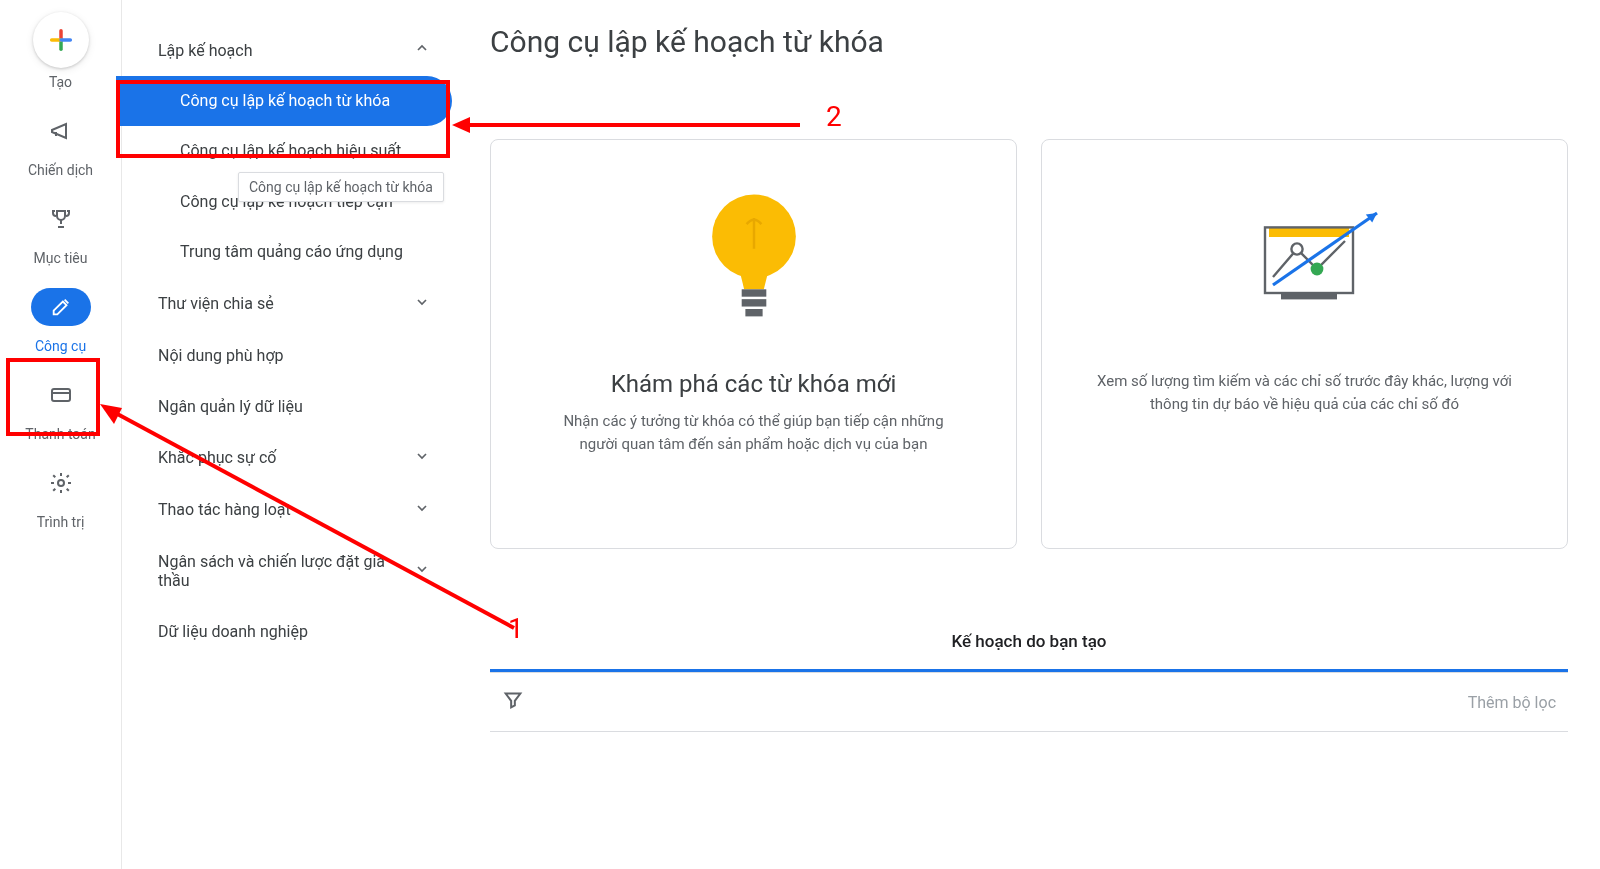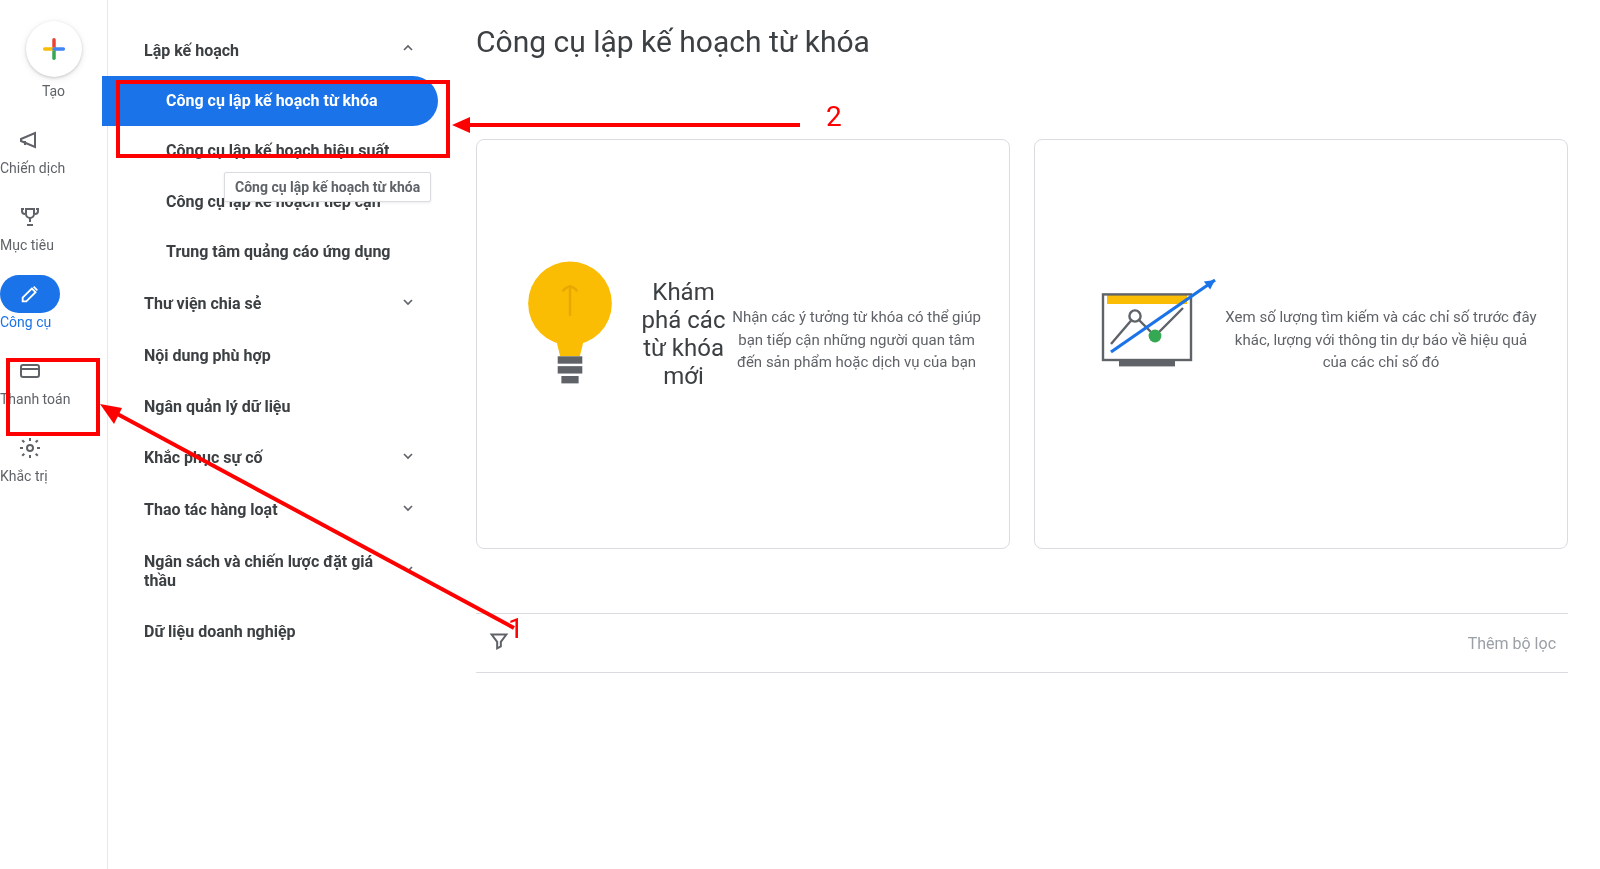--- a/index.html
+++ b/index.html
@@ -9,54 +9,53 @@
     color: #3c4043;
     width: 1600px;
     height: 869px;
     overflow: hidden;
     position: relative;
   }
   .app { display: flex; height: 100%; }
 
   
   .rail {
-    width: 108px;
+    width: 122px;
     border-right: 1px solid #e8e8e8;
     display: flex;
     flex-direction: column;
     align-items: center;
-    padding-top: 21px;
+    padding-top: 12px;
     gap: 22px;
   }
   .rail .create {
     width: 56px; height: 56px;
     border-radius: 50%;
     background: #fff;
     box-shadow: 0 1px 3px rgba(0,0,0,0.18), 0 2px 8px rgba(0,0,0,0.08);
     display: flex; align-items: center; justify-content: center;
     cursor: pointer;
   }
   .rail .item {
-    display: flex; flex-direction: column; align-items: flex-start;
-    gap: 1px; cursor: pointer; width: 100%;
+    display: flex; flex-direction: column; align-items: center;
+    gap: 12px; cursor: pointer; width: 100%;
     font-size: 14px; color: #5f6368;
   }
   .rail .item .pill {
     width: 60px; height: 38px; border-radius: 20px;
     display:flex; align-items:center; justify-content:center;
   }
   .rail .item.active .pill { background:#1a73e8; }
   .rail .item.active { color:#1a73e8; }
 
   
   .side {
     width: 336px;
     padding-top: 24px;
     position: relative;
-    font-weight: bold;
   }
   .side .group-header, .side .link {
     display:flex; align-items:center;
     padding: 16px 24px 16px 36px;
     font-size: 16px;
     color:#3c4043;
     cursor:pointer;
     justify-content: space-between;
   }
   .side .group-header span.label { flex:1; }
@@ -97,21 +96,21 @@
   .main h1 { font-size: 30px; font-weight:400; color:#3c4043; margin-bottom: 80px; }
   .cards { display:flex; gap:24px; }
   .card {
     flex:1;
     border:1px solid #dadce0;
     border-radius:8px;
     padding: 36px 28px 44px;
     text-align:center;
     min-height: 410px;
     cursor:pointer;
-    display:flex; flex-direction:row; align-items:center;
+    display:flex; flex-direction:column; align-items:center;
   }
   .card .illus { width:160px; height:170px; margin-bottom: 24px; display:flex; align-items:center; justify-content:center; }
   .card h2 { font-size:24px; font-weight:400; color:#3c4043; margin-bottom:12px; }
   .card p { font-size:15px; color:#5f6368; line-height:1.5; max-width: 420px; }
 
   
   .tabs { display:flex; margin-top: 64px; border-bottom:1px solid #dadce0; }
   .tab {
     flex:1; text-align:center;
     padding: 18px 12px;
@@ -196,21 +195,21 @@
       <span>Thanh toán</span>
     </div>
 
     <div class="item">
       <div class="pill">
         <svg width="24" height="24" viewBox="0 0 24 24" fill="none" stroke="#5f6368" stroke-width="2">
           <circle cx="12" cy="12" r="3"></circle>
           <path d="M12 2v3M12 19v3M4.2 4.2l2.1 2.1M17.7 17.7l2.1 2.1M2 12h3M19 12h3M4.2 19.8l2.1-2.1M17.7 6.3l2.1-2.1"></path>
         </svg>
       </div>
-      <span>Khắc trị</span>
+      <span>Trình trị</span>
     </div>
   </div>
 
   <div class="side">
     <div class="group-header">
       <span class="label">Lập kế hoạch</span>
       <span class="chev">
         <svg width="16" height="16" viewBox="0 0 24 24" fill="none" stroke="#5f6368" stroke-width="2.5">
             <path d="M6 15l6-6 6 6"></path>
           </svg>
@@ -306,20 +305,23 @@
             <circle cx="115" cy="80" r="8" fill="#34a853"></circle>
             <line x1="60" y1="100" x2="190" y2="10" stroke="#1a73e8" stroke-width="4"></line>
             <polygon points="190,10 176,12 184,22" fill="#1a73e8"></polygon>
           </svg>
         </div>
         <p>Xem số lượng tìm kiếm và các chỉ số trước đây khác, lượng với thông tin dự báo về hiệu quả của các chỉ số đó</p>
       </div>
     </div>
 
     <div class="tabs">
+      <div class="tab active">
+        <span>Kế hoạch do bạn tạo</span>
+      </div>
     </div>
 
     <div class="filterbar">
       <span class="ficon">
         <svg width="22" height="22" viewBox="0 0 24 24" fill="none" stroke="#5f6368" stroke-width="2.2">
           <path d="M4 5h16l-6 8v5l-4 2v-7L4 5z"></path>
         </svg>
       </span>
       <span class="ph">Thêm bộ lọc</span>
     </div>

